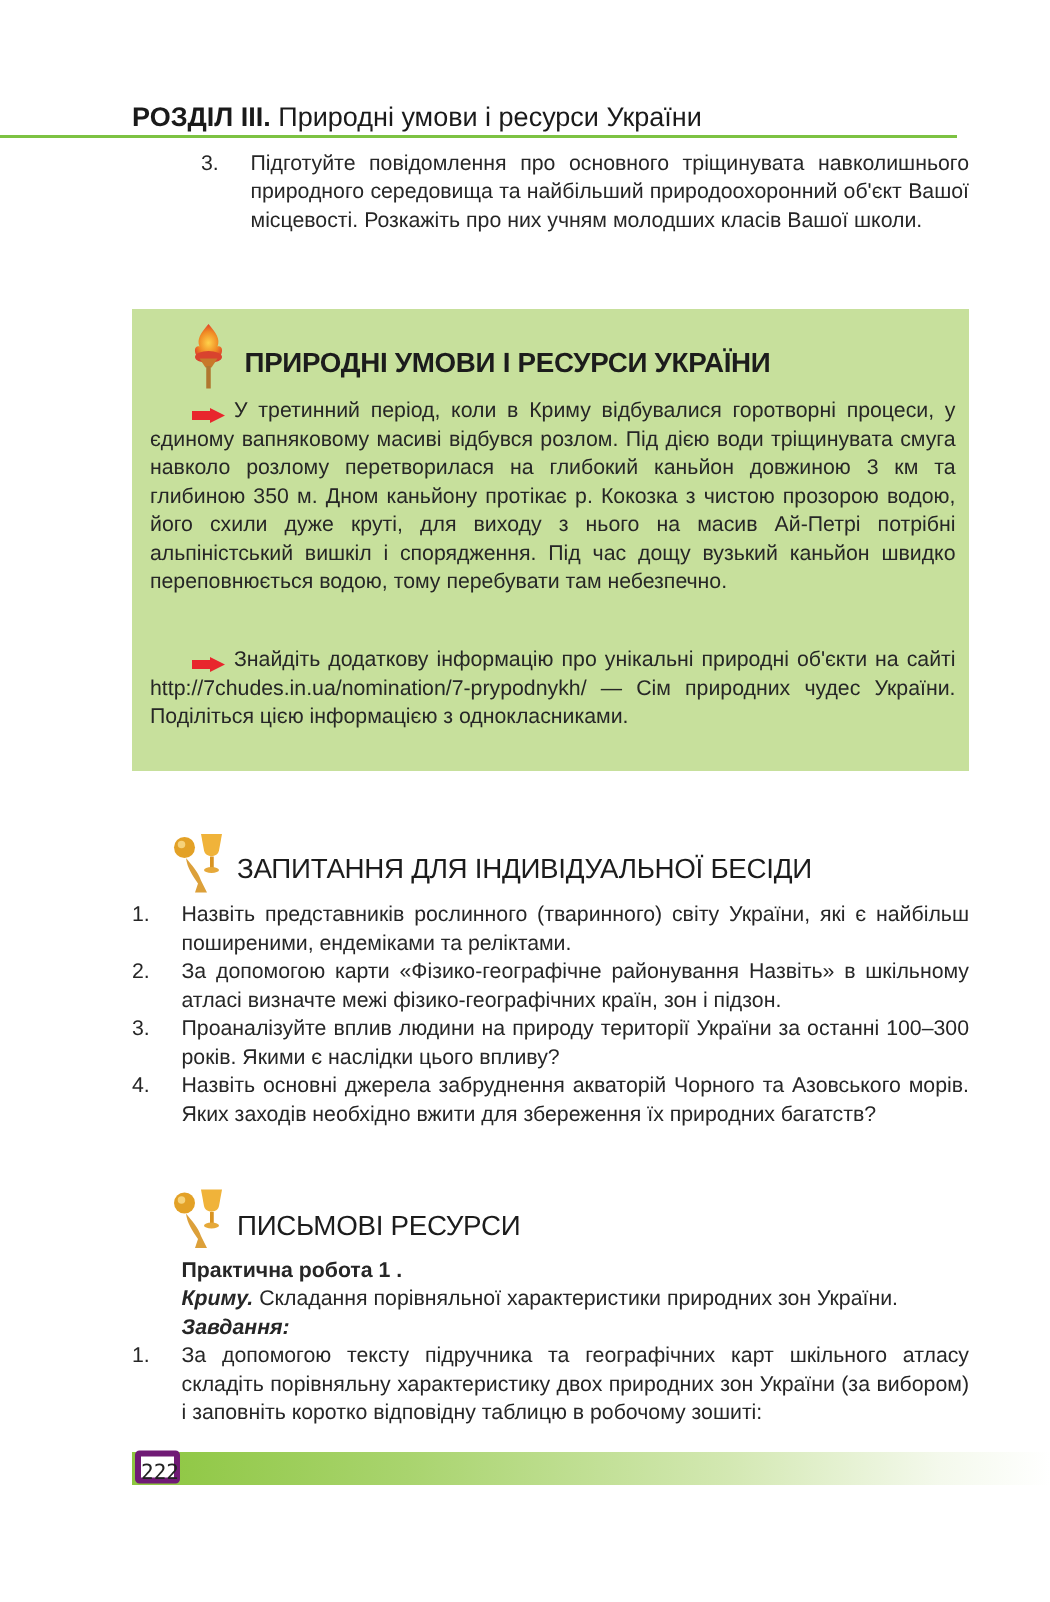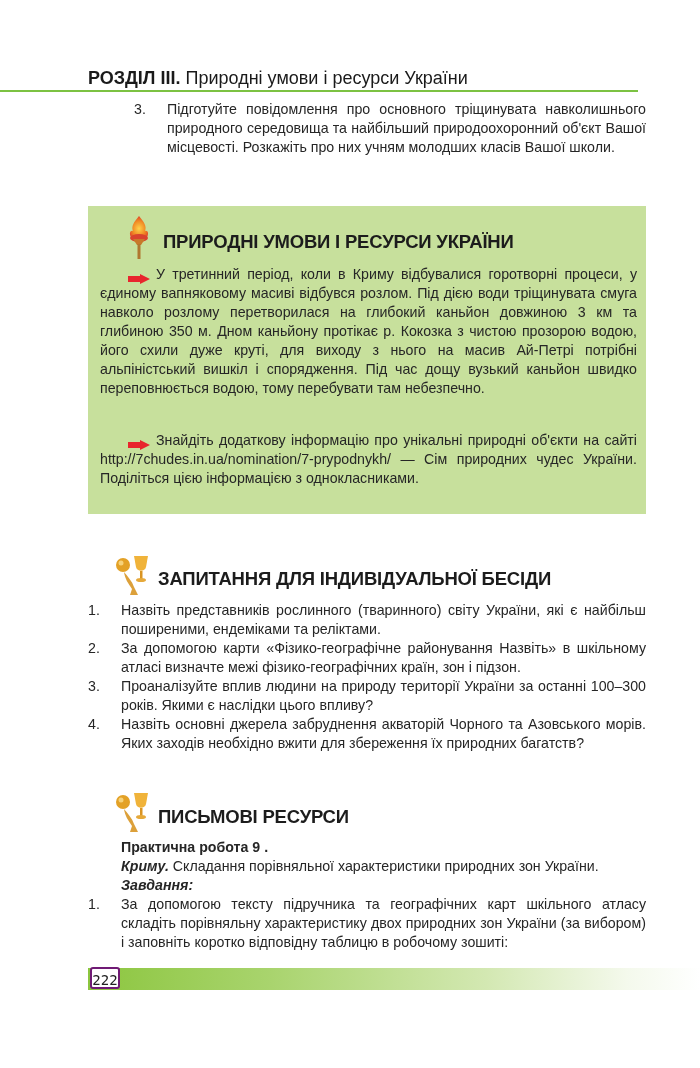--- a/index.html
+++ b/index.html
@@ -12,26 +12,26 @@
     .p { font-size: 14.2px; line-height: 19px; text-align: justify; }
     .numitem { position: absolute; display: flex; }
     .numitem .n { width: 33px; flex: none; }
     .numitem .t { flex: 1; }
 
     .green-box { position: absolute; left: 88px; top: 206px; width: 558px; height: 308px; background: #c7e09c; }
     .box-title { position: absolute; left: 163px; top: 231px; font-size: 18.5px; font-weight: bold; color: #1c1c1c; letter-spacing: -0.2px; }
     .box-text { position: absolute; left: 100px; width: 537px; }
     .arrow { display: inline-block; width: 22px; height: 10px; position: relative; vertical-align: middle; margin-right: 6px; margin-left: 28px; }
 
-    .sec-title { position: absolute; left: 158px; font-size: 18.5px; font-weight: bold; color: #1c1c1c; letter-spacing: -0.2px; }
+    .sec-title { position: absolute; left: 158px; font-size: 18.5px; font-weight: normal; color: #1c1c1c; letter-spacing: -0.2px; }
     .icon { position: absolute; }
 
     .footer-bar { position: absolute; left: 88px; top: 968px; width: 612px; height: 22px;
       background: linear-gradient(to right, #8cc63f 0%, #a9d46e 30%, #d3e8b2 65%, #f4f9ec 88%, #ffffff 100%); }
-    .page-num { position: absolute; left: 90px; top: 967px; width: 30px; height: 22px; border: 2px solid #701a75; border-radius: 3px;
+    .page-num { position: absolute; left: 90px; top: 967px; width: 30px; height: 22px; border: 4px solid #701a75; border-radius: 3px;
       background: #fff; font-family: "DejaVu Sans Mono", monospace; font-size: 14px; line-height: 22px; text-align: center; color: #222; box-sizing: border-box; }
   </style>
 </head>
 <body>
 
 <div class="header">
   <b>РОЗДІЛ ІІІ.</b>
   <span>Природні умови і ресурси України</span>
 </div>
 <div class="header-rule"></div>
@@ -109,21 +109,21 @@
     <circle cx="9" cy="12" r="7" fill="#e3a126"></circle>
     <circle cx="7" cy="10" r="2.5" fill="#f6d27a"></circle>
     <path d="M20 3 L34 3 L32 14 C31 19 23 19 22 14 Z" fill="#f0b33a"></path>
     <rect x="26" y="18" width="2.5" height="8" fill="#d99422"></rect>
     <path d="M10 19 C14 24 18 28 20 34 L24 42 L16 42 L18 36 C14 30 11 26 10 19 Z" fill="#dca03a"></path>
     <ellipse cx="27" cy="27" rx="5" ry="2" fill="#e6a93a"></ellipse>
   </svg>
 </div>
 <div class="sec-title" style="top:806px;">ПИСЬМОВІ РЕСУРСИ</div>
 
-<div class="p" style="position:absolute; left:121px; top:838px; width:525px; font-weight:bold;">Практична робота 9 .</div>
+<div class="p" style="position:absolute; left:121px; top:838px; width:525px; font-weight:bold;">Практична робота 1 .</div>
 <div class="p" style="position:absolute; left:121px; top:857px; width:525px;">
   <b><i>Криму.</i></b>
   <span>Складання порівняльної характеристики природних зон України.</span>
 </div>
 <div class="p" style="position:absolute; left:121px; top:876px; width:525px; font-weight:bold; font-style:italic;">Завдання:</div>
 
 <div class="numitem p" style="left:88px; top:895px; width:558px;">
   <span class="n">1.</span>
   <span class="t">За допомогою тексту підручника та географічних карт шкільного атласу складіть порівняльну характеристику двох природних зон України (за вибором) і заповніть коротко відповідну таблицю в робочому зошиті:</span>
 </div>

